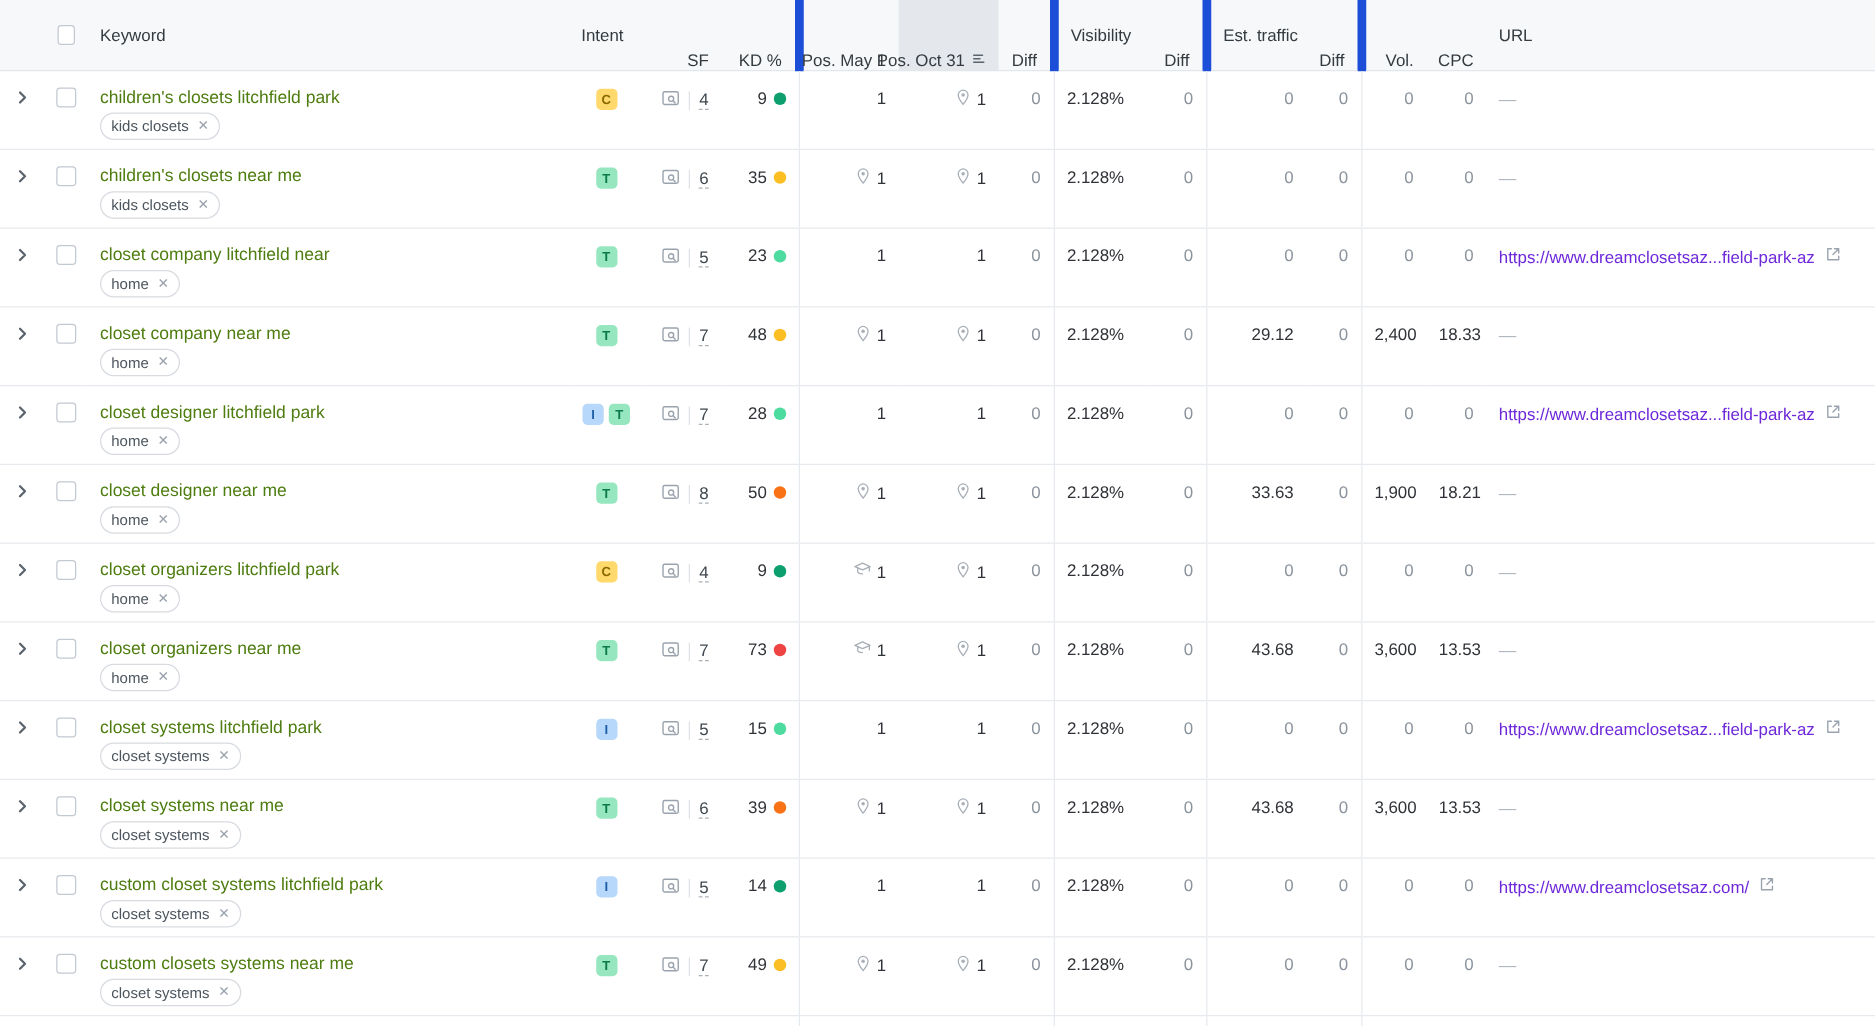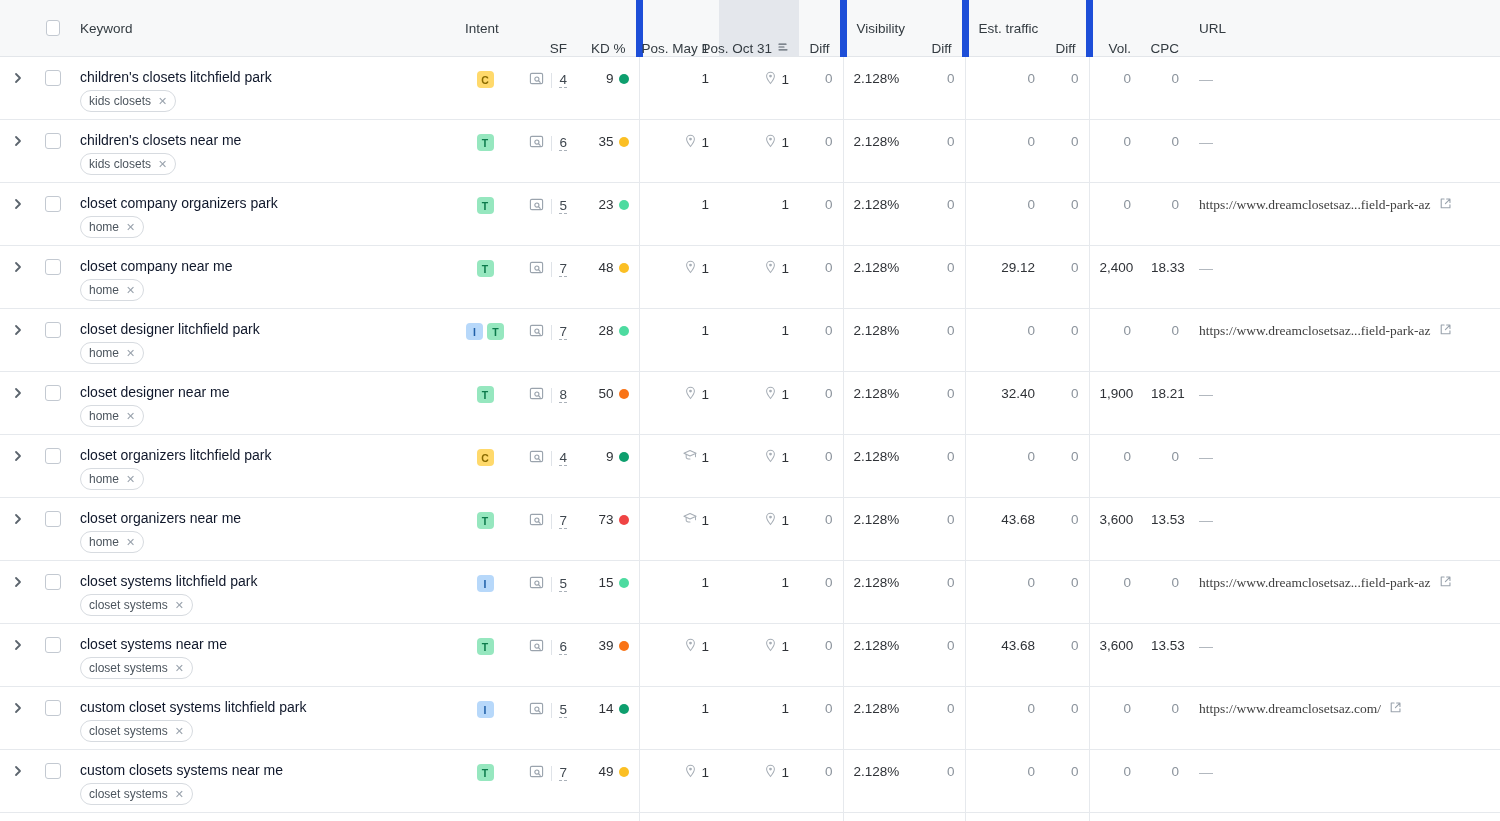--- a/index.html
+++ b/index.html
@@ -102,21 +102,21 @@
     width: 16px; height: 16px;
     border: 1px solid #c3c9d1;
     border-radius: 3px;
     background: #fff;
     box-sizing: border-box;
     cursor: pointer;
   }
 
   
   .kw-link {
-    color: #0f172a;
+    color: #4d7c0f;
     text-decoration: none;
     font-size: 14px;
     line-height: 18px;
     display: inline-block;
     padding-top: 11px;
     cursor: pointer;
   }
   .tag-row { margin-top: 4px; }
   .tag {
     display: inline-flex;
@@ -201,26 +201,25 @@
   .right { text-align: right; }
 
   
   .url-wrap {
     display: flex;
     align-items: center;
     gap: 8px;
     padding-top: 14px;
   }
   .url-link {
-    color: #404040;
+    color: #6d28d9;
     text-decoration: none;
     font-size: 13.5px;
     white-space: nowrap;
     cursor: pointer;
-    font-family: Liberation Serif, serif;
   }
   .dash { color: #b2b8bf; font-size: 14px; }
 </style>
 </head>
 <body>
 
 <table class="kw-table">
   <colgroup>
     <col class="c-exp">
       <col class="c-chk">
@@ -499,21 +498,21 @@
             <svg class="chev" viewBox="0 0 14 14">
               <path d="M5 3l4 4-4 4" fill="none" stroke="#5b646d" stroke-width="1.8" stroke-linecap="round" stroke-linejoin="round"></path>
             </svg>
           </div>
         </td>
         <td class="c-chk">
           <div class="cbx-wrap">
             <span class="cbx"></span>
           </div>
         </td>
-        <td><a class="kw-link">closet company organizers park</a><div class="tag-row"><span class="tag">
+        <td><a class="kw-link">closet company litchfield near</a><div class="tag-row"><span class="tag">
               <span>home</span>
               <span class="tag-x">✕</span>
             </span></div></td>
         <td>
           <div class="intent-wrap">
             <span class="intent-b intent-T">T</span>
           </div>
         </td>
         <td>
           <div class="sf-wrap">
@@ -798,21 +797,21 @@
         <td>
           <div class="cell-pad right"><span class="num-zero">0</span></div>
         </td>
         <td class="sep-left">
           <div class="cell-pad"><span class="num">2.128%</span></div>
         </td>
         <td>
           <div class="cell-pad right"><span class="num-zero">0</span></div>
         </td>
         <td class="sep-left">
-          <div class="cell-pad right"><span class="num">32.40</span></div>
+          <div class="cell-pad right"><span class="num">33.63</span></div>
         </td>
         <td>
           <div class="cell-pad right"><span class="num-zero">0</span></div>
         </td>
         <td class="sep-left">
           <div class="cell-pad right"><span class="num">1,900</span></div>
         </td>
         <td>
           <div class="cell-pad right"><span class="num">18.21</span></div>
         </td>

